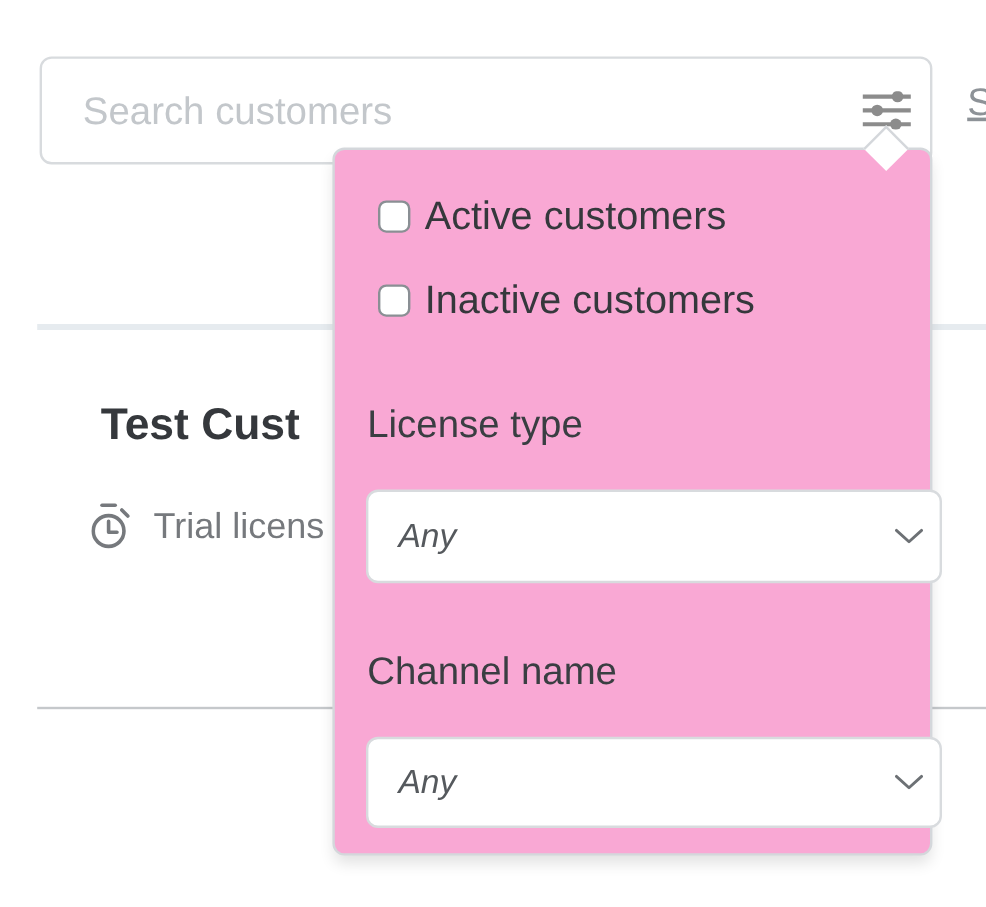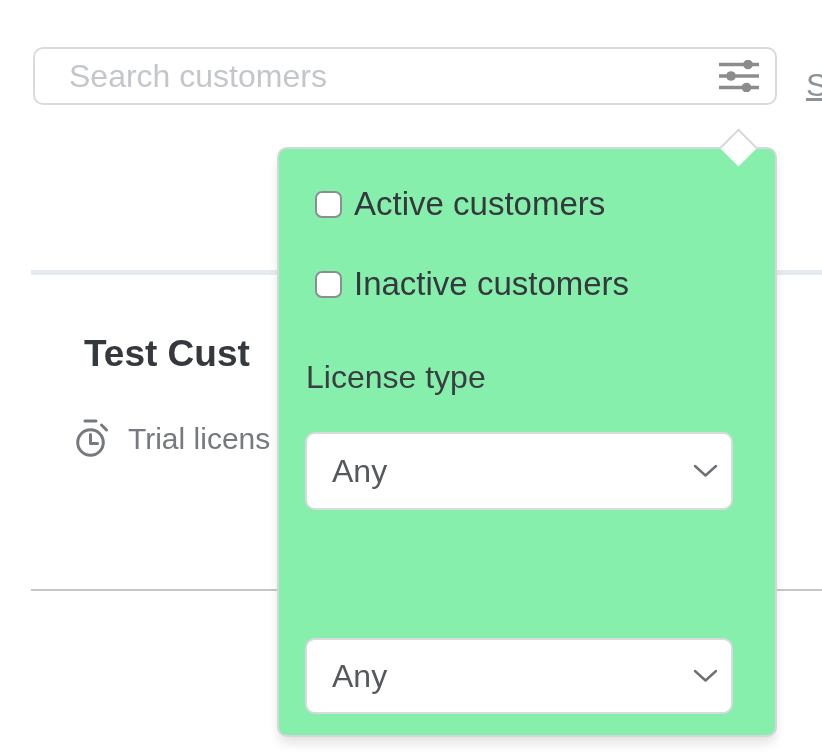--- a/index.html
+++ b/index.html
@@ -11,21 +11,21 @@
     width: 822px;
     height: 756px;
     background: #ffffff;
     overflow: hidden;
   }
 
   
   .search-wrap {
     position: absolute;
     left: 33px; top: 47px;
-    width: 744px; height: 58px;
+    width: 744px; height: 90px;
   }
   .search-input {
     width: 100%; height: 100%;
     border: 2px solid #d8dbde;
     border-radius: 10px;
     padding: 0 76px 0 34px;
     font-family: "Liberation Sans", sans-serif;
     font-size: 32px;
     color: #3a3e42;
     outline: none;
@@ -90,25 +90,24 @@
     font-size: 32px;
     color: #63676b;
     white-space: nowrap;
   }
 
   
   .popover {
     position: absolute;
     left: 277px; top: 123px;
     width: 500px; height: 590px;
-    background: #86efac;
+    background: #f9a8d4;
     border: 2px solid #d4d7db;
     border-radius: 10px;
     box-shadow: 0 8px 12px -2px rgba(0,0,0,0.12);
-    margin-top: 24px;
   }
   .caret {
     position: absolute;
     left: 446px; top: -15px;
     width: 27px; height: 27px;
     background: #ffffff;
     border-top: 2px solid #d4d7db;
     border-left: 2px solid #d4d7db;
     transform: rotate(45deg);
   }
@@ -117,21 +116,21 @@
   .chk-row {
     position: absolute;
     left: 36px;
     display: flex; align-items: center; gap: 12px;
     font-size: 33px;
     color: #35383c;
     cursor: pointer;
     white-space: nowrap;
   }
   .chk-row.r1 { top: 36px; }
-  .chk-row.r2 { top: 116px; }
+  .chk-row.r2 { top: 106px; }
   .chk-box {
     flex: none;
     width: 27px; height: 27px;
     border: 2px solid #8a8f94;
     border-radius: 7px;
     background: #fff;
   }
 
   .field-label {
     position: absolute;
@@ -139,29 +138,30 @@
     font-size: 32px;
     color: #3a3e42;
     white-space: nowrap;
   }
   .field-label.fl1 { top: 210px; text-align: right; }
   .field-label.fl2 { top: 416px; }
 
   .select {
     position: absolute;
     left: 26px;
-    width: 428px;
+    width: 480px;
     border: 2px solid #d8dbde;
     border-radius: 10px;
     background: #fff;
     display: flex; align-items: center; justify-content: space-between;
     padding: 0 13px 0 25px;
-    font-size: 32px;
+    font-size: 28px;
     color: #55595d;
     cursor: pointer;
+    font-style: italic;
   }
   .select.sel1 { top: 283px; height: 78px; }
   .select.sel2 { top: 489px; height: 76px; }
   .select .chev { flex: none; display: flex; align-items: center; }
 </style>
 </head>
 <body>
 
 <div class="screen">
 
@@ -224,20 +224,21 @@
 
       <div class="select sel1">
         <span>Any</span>
         <span class="chev">
           <svg width="25" height="14" viewBox="0 0 25 14" fill="none" stroke="#6d7175" stroke-width="2.4" stroke-linecap="round" stroke-linejoin="round">
             <polyline points="2,2 12.5,11.5 23,2"></polyline>
           </svg>
         </span>
       </div>
 
+      <div class="field-label fl2">Channel name</div>
 
       <div class="select sel2">
         <span>Any</span>
         <span class="chev">
           <svg width="25" height="14" viewBox="0 0 25 14" fill="none" stroke="#6d7175" stroke-width="2.4" stroke-linecap="round" stroke-linejoin="round">
             <polyline points="2,2 12.5,11.5 23,2"></polyline>
           </svg>
         </span>
       </div>
 

